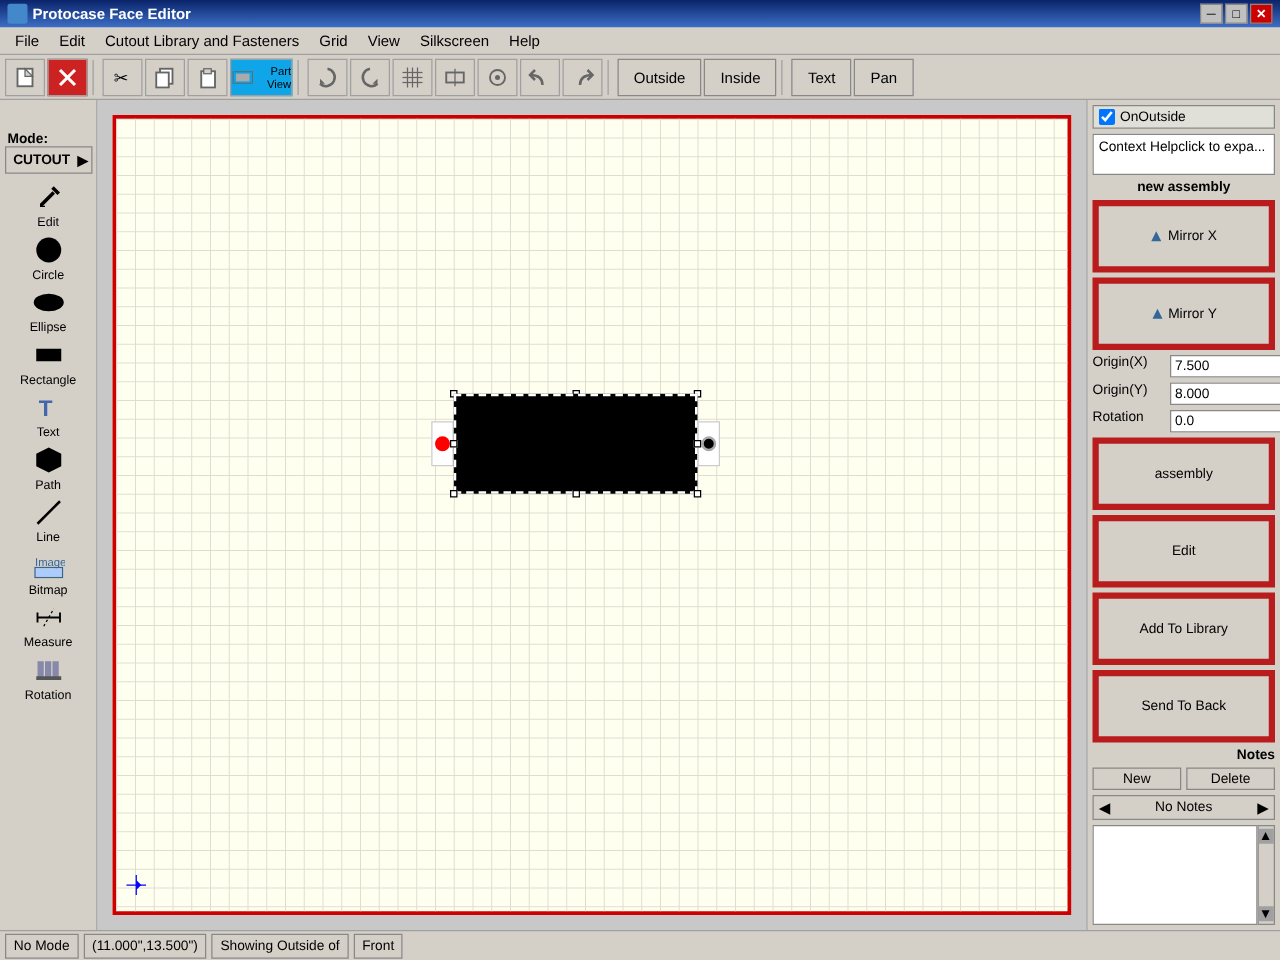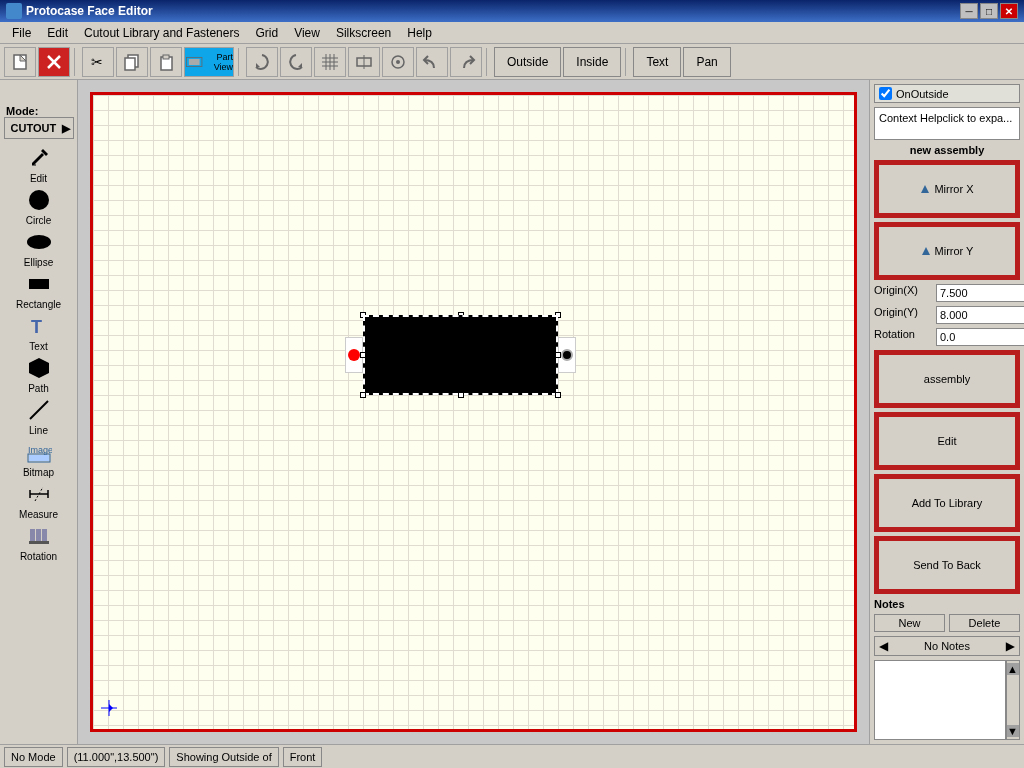--- a/index.html
+++ b/index.html
@@ -205,21 +205,21 @@
       font-size: 11px; display: flex; align-items: center; justify-content: center; gap: 4px;
     }
     .field-row {
       display: flex; gap: 4px;
     }
     .field-label { font-size: 11px; min-width: 58px; }
     .field-input {
       flex: 1; height: 18px; border: 1px solid #888;
       background: white; padding: 1px 3px; font-size: 11px;
     }
-    .notes-header { font-weight: bold; text-align: left; font-size: 11px; }
+    .notes-header { font-weight: bold; text-align: right; font-size: 11px; }
     .notes-btn-row { display: flex; gap: 4px; }
     .notes-btn { flex: 1; background: #d4d0c8; border: 1px solid #888; padding: 2px; text-align: center; cursor: pointer; font-size: 11px; }
     .notes-nav {
       display: flex; align-items: center; justify-content: space-between;
       background: #d4d0c8; border: 1px solid #888; padding: 2px 4px;
     }
     .notes-textarea {
       flex: 1; background: white; border: 1px solid #888;
       resize: none; font-size: 11px; padding: 2px;
     }

